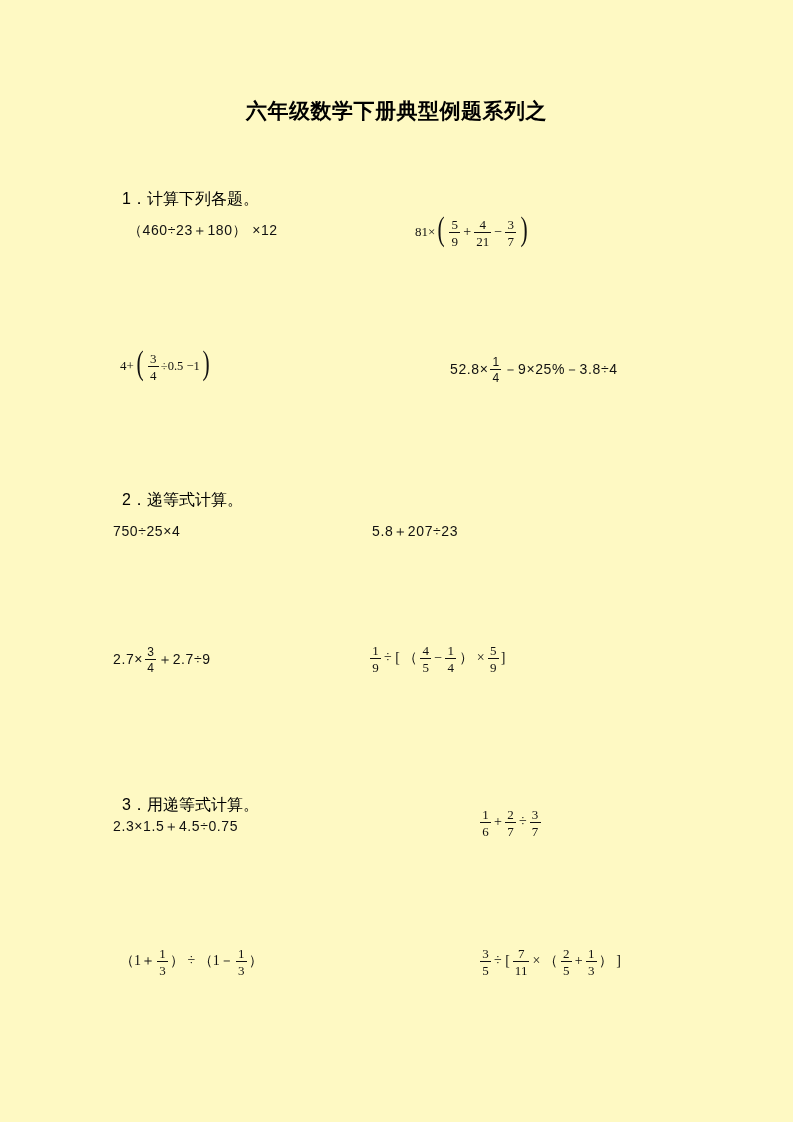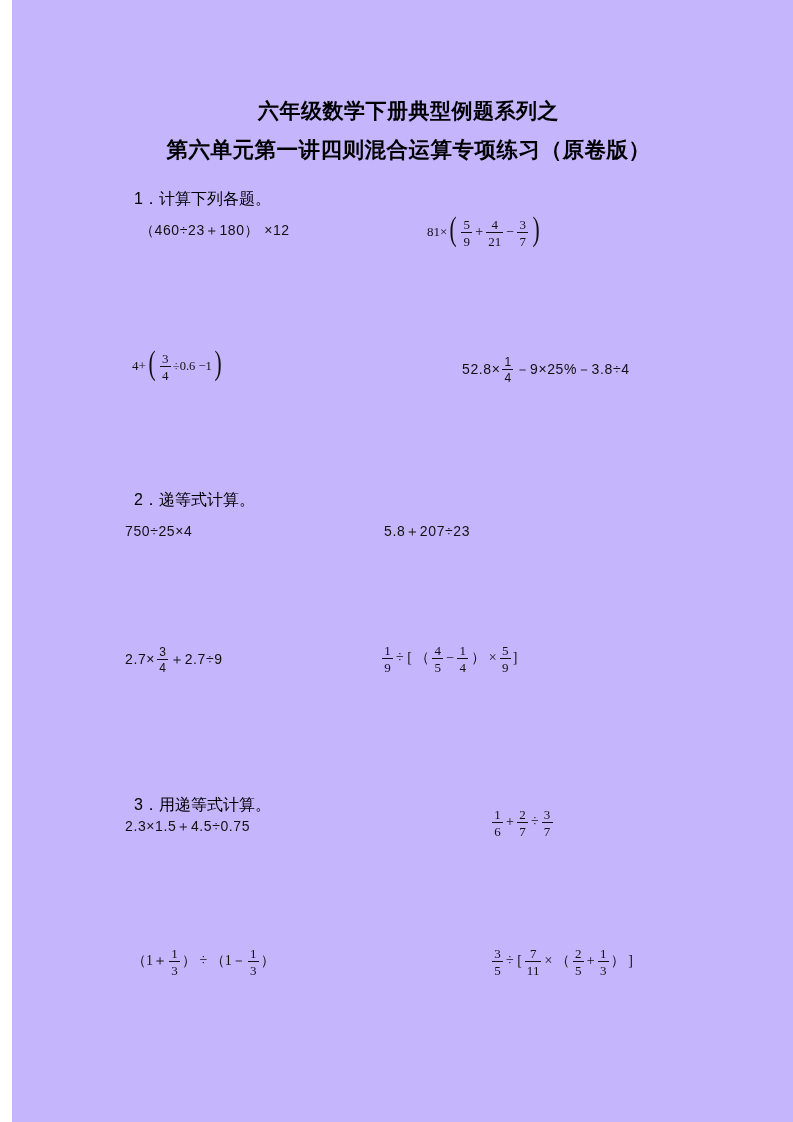--- a/index.html
+++ b/index.html
@@ -11,22 +11,21 @@
     width: 793px;
     height: 1122px;
     position: relative;
     font-family: "Liberation Sans", sans-serif;
     color: #000000;
     -webkit-font-smoothing: antialiased;
   }
   .page {
     position: absolute;
     inset: 0;
-    background: #c4b5fd;
-    margin-left: 12px;
+    background: #fef9c3;
   }
 
   
   .title-block {
     position: absolute;
     left: 0;
     top: 95px;
     width: 793px;
     text-align: center;
   }
@@ -135,21 +134,20 @@
     width: 5px;
   }
 </style>
 </head>
 <body>
 
 <div class="page">
 
   <div class="title-block">
     <div class="title-line title-line-1">六年级数学下册典型例题系列之</div>
-    <div class="title-line title-line-2">第六单元第一讲四则混合运算专项练习（原卷版）</div>
   </div>
 
   <div class="section-heading" style="left:122px; top:190px;">1．计算下列各题。</div>
 
   <div class="problem plain" style="left:128px; top:220px;">
     <span>（460÷23＋180）</span><span class="sp"></span><span>×12</span>
   </div>
 
   <div class="problem mathserif" style="left:415px; top:218px;">
     <span style="font-size:13px;">81×</span><span class="bigparen">(</span><span class="frac">
@@ -165,21 +163,21 @@
         <span class="bar"></span>
         <span class="den">7</span>
       </span><span class="bigparen">)</span>
   </div>
 
   <div class="problem mathserif" style="left:120px; top:352px;">
     <span style="font-size:13px;">4+</span><span class="bigparen">(</span><span class="frac">
         <span class="num">3</span>
         <span class="bar"></span>
         <span class="den">4</span>
-      </span><span style="font-size:12.5px;">÷0.6 −1</span><span class="bigparen">)</span>
+      </span><span style="font-size:12.5px;">÷0.5 −1</span><span class="bigparen">)</span>
   </div>
 
   <div class="problem plain" style="left:450px; top:356px;">
     <span>52.8×</span><span class="frac">
         <span class="num">1</span>
         <span class="bar"></span>
         <span class="den">4</span>
       </span><span>－9×25%－3.8÷4</span>
   </div>
 

